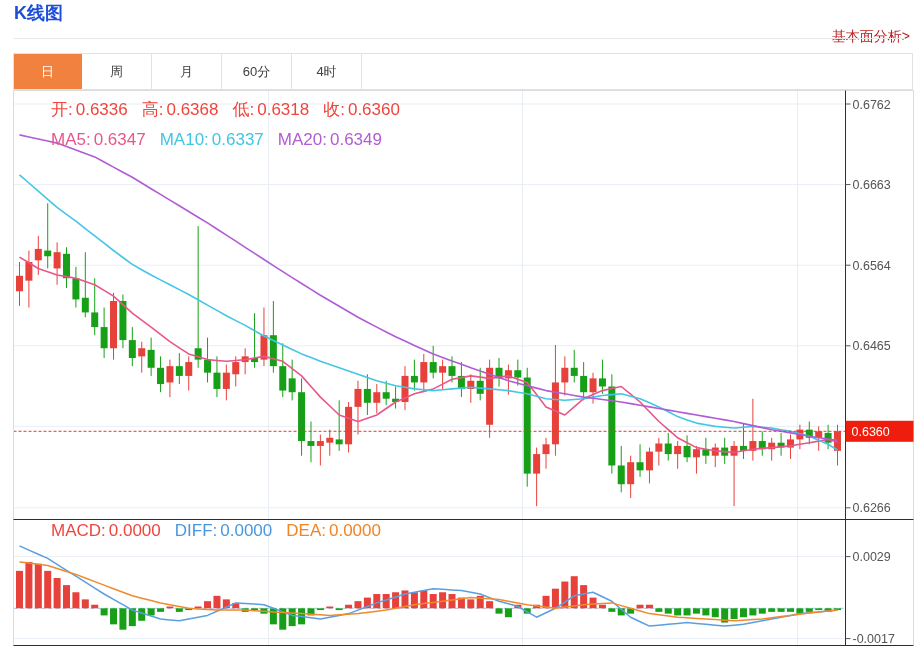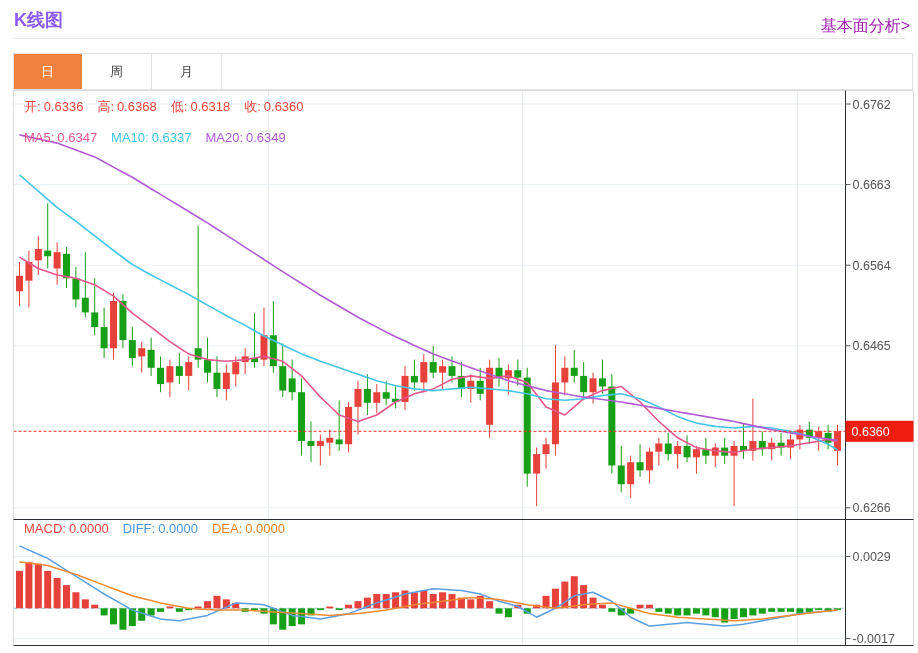--- a/index.html
+++ b/index.html
@@ -1,42 +1,44 @@
 <!DOCTYPE html>
 <html><head>
 <meta charset="utf-8">
 <style>
   html,body{margin:0;padding:0;}
   body{width:918px;height:653px;background:#fff;font-family:"Liberation Sans","DejaVu Sans",sans-serif;position:relative;overflow:hidden;}
-  .title{position:absolute;left:14px;top:8px;font-size:18px;font-weight:bold;color:#8b5cf6;}
-  .ana-link{position:absolute;right:8px;top:16px;font-size:16px;color:#a21caf;cursor:pointer;text-decoration:none;}
+  .title{position:absolute;left:14px;top:1px;font-size:18px;font-weight:bold;color:#1d4ed8;}
+  .ana-link{position:absolute;right:8px;top:28px;font-size:14px;color:#b91c1c;cursor:pointer;text-decoration:none;}
   .hdr-divider{position:absolute;left:14px;right:13px;top:38px;border-top:1px solid #e7e7e7;height:0;}
   .tabs{position:absolute;left:13px;top:53px;width:900px;height:37px;display:flex;border:1px solid #e2e2e2;box-sizing:border-box;background:#fff;}
   .tab{width:70px;border-right:1px solid #e2e2e2;display:flex;align-items:center;justify-content:center;font-size:13px;color:#404040;cursor:pointer;box-sizing:border-box;background:#fff;}
   .tab.sel{background:#f0813e;border-right-color:#f0813e;color:#fff;width:68px;}
   .tab-fill{flex:1;background:#fff;}
   #chart-svg{position:absolute;left:0;top:0;}
-  .row{position:absolute;font-size:13px;white-space:nowrap;z-index:3;}
+  .row{position:absolute;font-size:17px;white-space:nowrap;z-index:3;margin-left:27px;}
   .row .it{margin-right:14px;}
   .row .val{margin-left:3px;}
   #ohlc-row{left:24px;top:98px;}
   #ma-row{left:24px;top:130px;}
   #macd-row{left:24px;top:521px;}
 </style>
 </head>
 <body>
 
 <div class="title">K线图</div>
 <a class="ana-link">基本面分析&gt;</a>
 <div class="hdr-divider"></div>
 
 <div class="tabs" id="tabs">
     <div class="tab sel">日</div>
     <div class="tab">周</div>
     <div class="tab">月</div>
+    <div class="tab">60分</div>
+    <div class="tab">4时</div>
     <div class="tab-fill"></div>
   </div>
 
 <svg id="chart-svg" width="918" height="653" viewBox="0 0 918 653">
     <line x1="13.5" y1="104" x2="845.5" y2="104" stroke="#e9eef5" stroke-width="1"></line>
     <line x1="13.5" y1="184.60000000000014" x2="845.5" y2="184.60000000000014" stroke="#e9eef5" stroke-width="1"></line>
     <line x1="13.5" y1="265.2000000000003" x2="845.5" y2="265.2000000000003" stroke="#e9eef5" stroke-width="1"></line>
     <line x1="13.5" y1="345.80000000000047" x2="845.5" y2="345.80000000000047" stroke="#e9eef5" stroke-width="1"></line>
     <line x1="13.5" y1="426.3999999999997" x2="845.5" y2="426.3999999999997" stroke="#e9eef5" stroke-width="1"></line>
     <line x1="13.5" y1="507.8141414141412" x2="845.5" y2="507.8141414141412" stroke="#e9eef5" stroke-width="1"></line>

